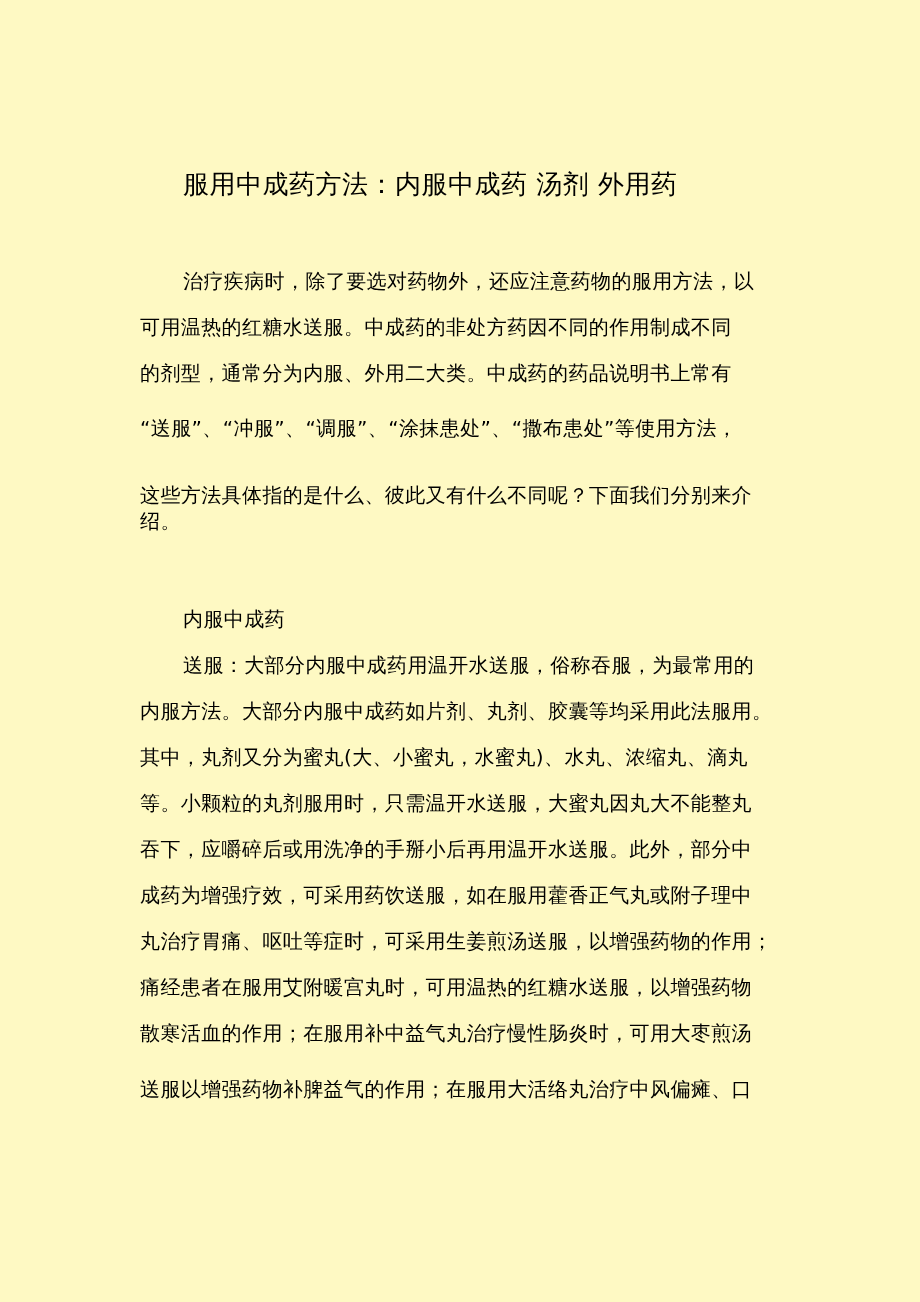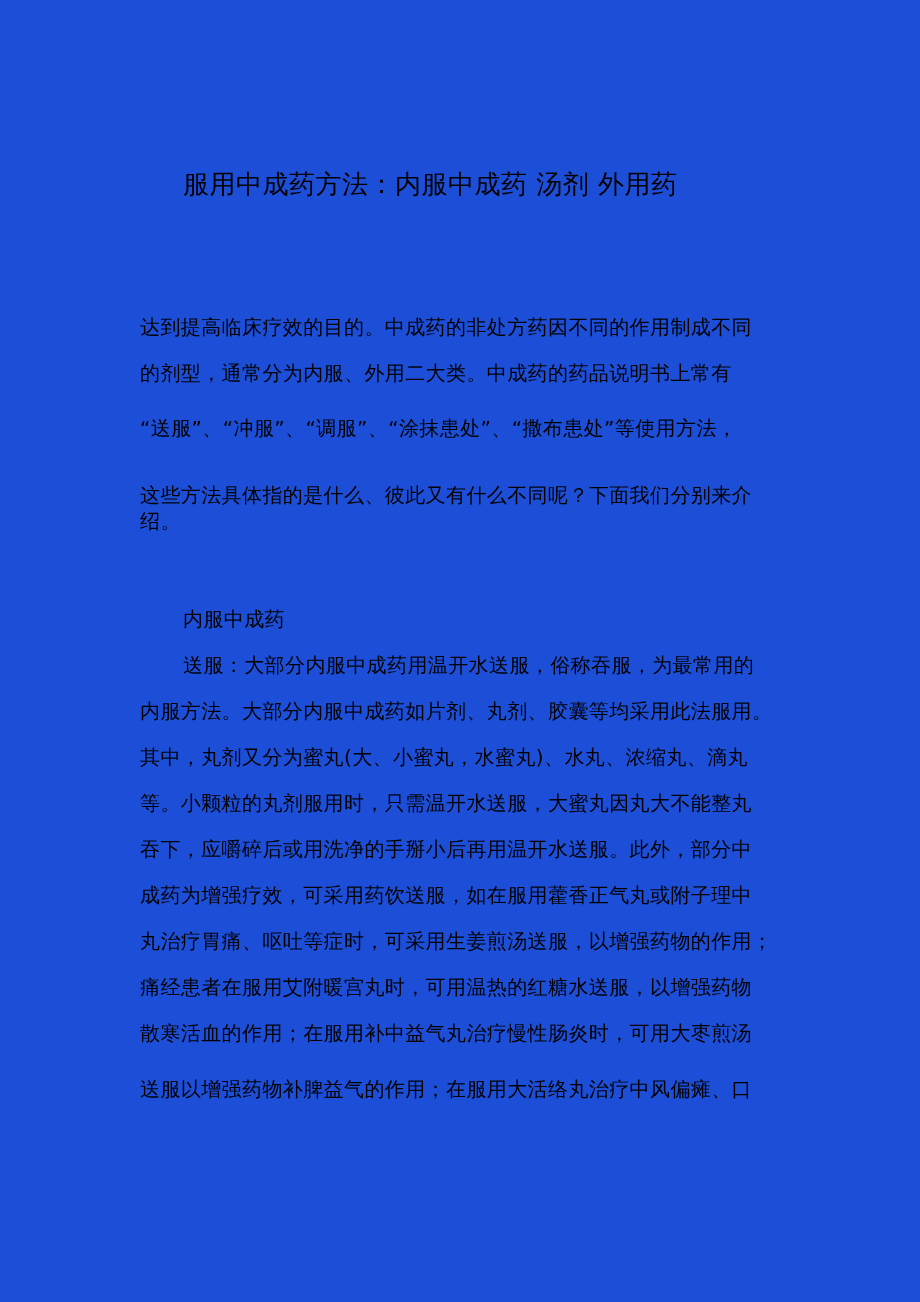--- a/index.html
+++ b/index.html
@@ -12,21 +12,21 @@
     height: 1302px;
     position: relative;
     overflow: hidden;
     font-family: "DejaVu Sans", "Liberation Sans", sans-serif;
     color: #000000;
   }
   .page {
     position: absolute;
     left: 0; top: 0;
     width: 920px; height: 1302px;
-    background: #1d4ed8;
+    background: #fef9c3;
   }
   .title {
     position: absolute;
     left: 183px;
     top: 166px;
     width: 560px;
     font-size: 26px;
     line-height: 36px;
     white-space: nowrap;
     letter-spacing: 0.5px;
@@ -42,21 +42,22 @@
   }
   .indent { left: 183px; }
 </style>
 </head>
 <body>
 
 <div class="page">
 
   <div class="title">服用中成药方法：内服中成药 汤剂 外用药</div>
 
-  <div class="line" style="top:312px">达到提高临床疗效的目的。中成药的非处方药因不同的作用制成不同</div>
+  <div class="line indent" style="top:266px">治疗疾病时，除了要选对药物外，还应注意药物的服用方法，以</div>
+  <div class="line" style="top:312px">可用温热的红糖水送服。中成药的非处方药因不同的作用制成不同</div>
   <div class="line" style="top:358px">的剂型，通常分为内服、外用二大类。中成药的药品说明书上常有</div>
   <div class="line" style="top:413px">“送服”、“冲服”、“调服”、“涂抹患处”、“撒布患处”等使用方法，</div>
   <div class="line" style="top:480px">这些方法具体指的是什么、彼此又有什么不同呢？下面我们分别来介</div>
   <div class="line" style="top:506px">绍。</div>
 
   <div class="line indent" style="top:604px">内服中成药</div>
 
   <div class="line indent" style="top:650px">送服：大部分内服中成药用温开水送服，俗称吞服，为最常用的</div>
   <div class="line" style="top:696px">内服方法。大部分内服中成药如片剂、丸剂、胶囊等均采用此法服用。</div>
   <div class="line" style="top:742px">其中，丸剂又分为蜜丸(大、小蜜丸，水蜜丸)、水丸、浓缩丸、滴丸</div>

